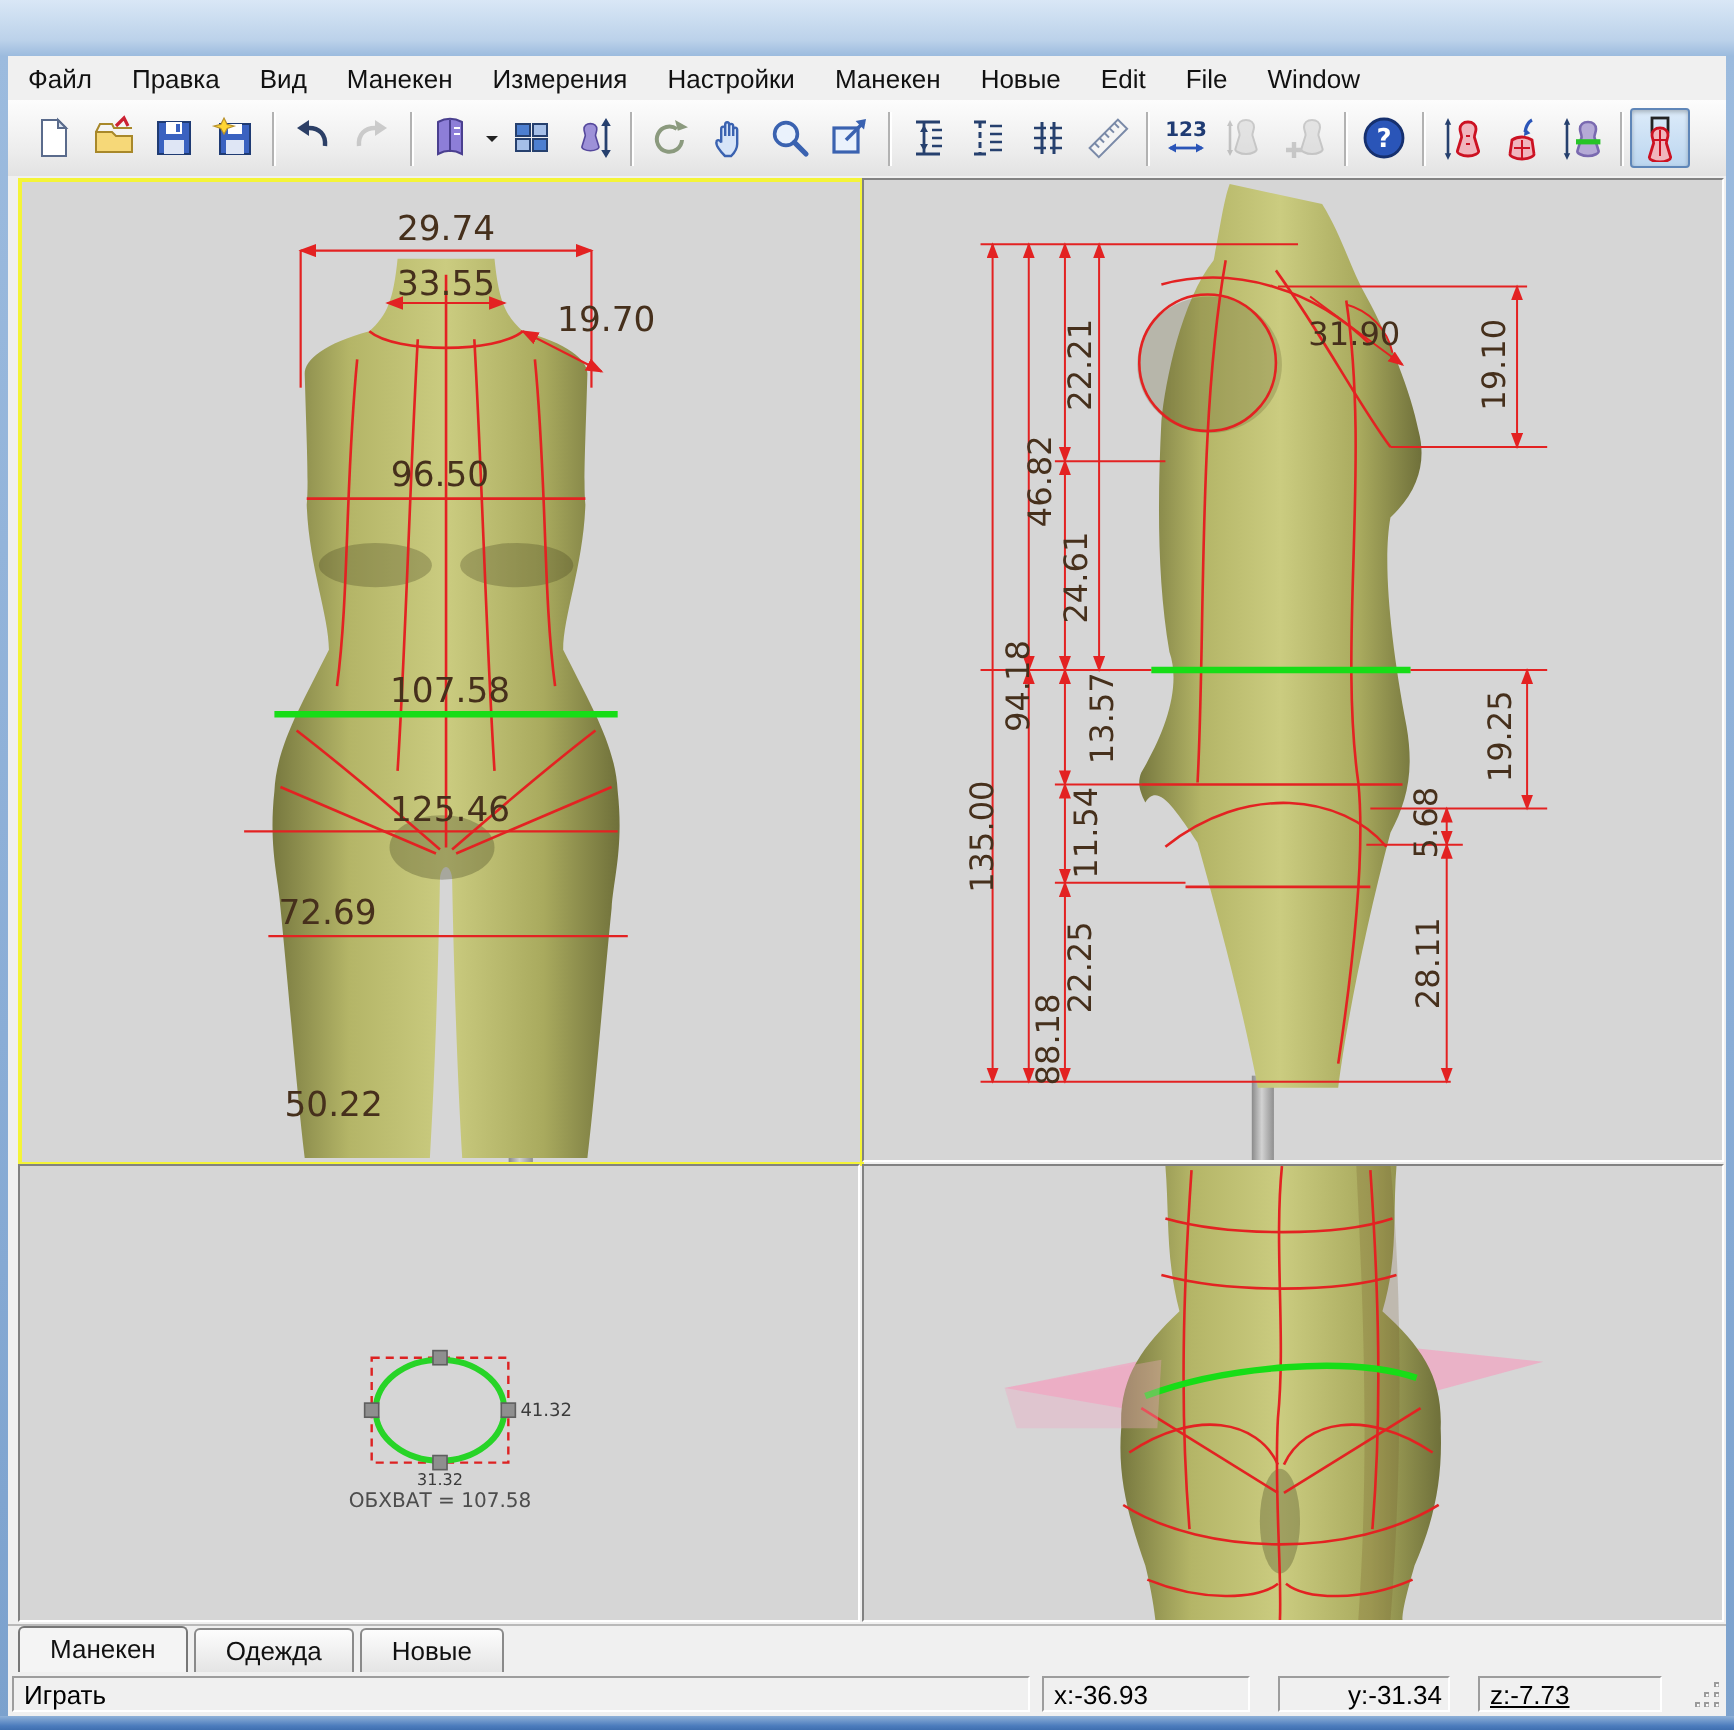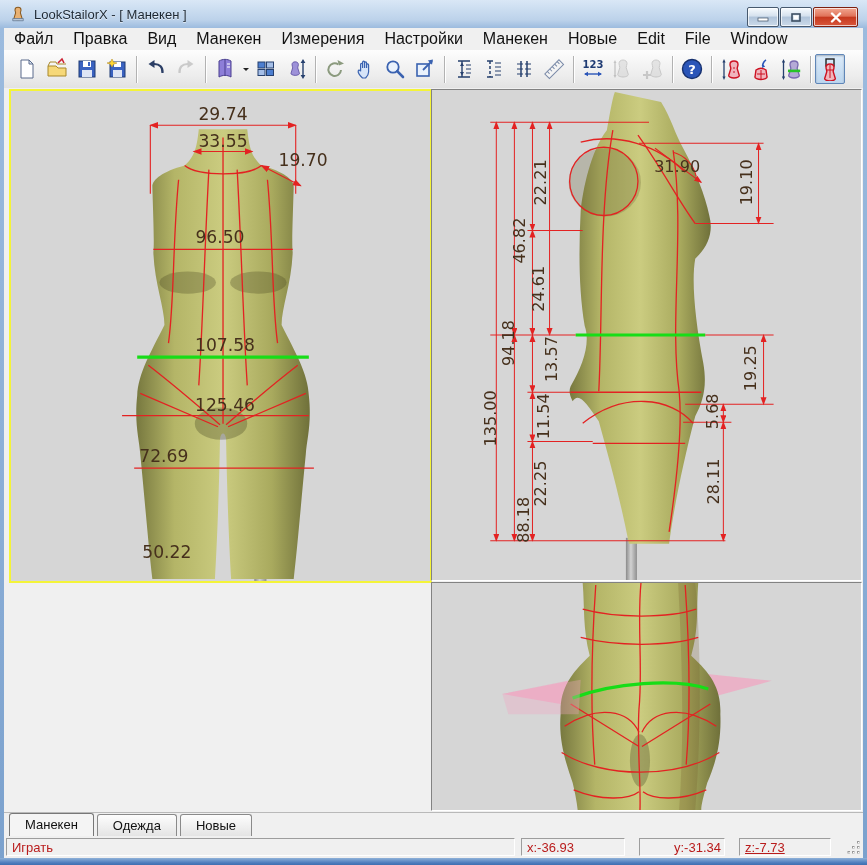--- a/index.html
+++ b/index.html
@@ -11,21 +11,21 @@
   .app-icon{width:18px;height:18px;flex:0 0 auto;}
   .title-text{font-size:13px;color:#1c2733;margin-left:7px;text-shadow:0 1px 0 rgba(255,255,255,.6);}
   .winbtns{position:absolute;top:7px;right:9px;display:flex;gap:1px;}
   .wbtn{width:30px;height:18px;border:1px solid #47596e;border-radius:2px;position:relative;
     background:linear-gradient(#f7fbfe,#d5e1ee 45%,#b0c4da 50%,#cbdaea);box-shadow:inset 0 0 0 1px rgba(255,255,255,.7);}
   .wbtn.close{width:43px;border-color:#7c1f10;
     background:linear-gradient(#f2a791,#e0735a 45%,#c6391f 52%,#d9573c);}
   .wbtn svg{position:absolute;inset:0;margin:auto;display:block;}
   
   .menubar{position:absolute;top:28px;left:4px;right:4px;height:22px;background:#f0f0f0;
-    border-bottom:1px solid #e2e2e2;display:flex;align-items:center;font-size:16px;color:#111;}
+    border-bottom:1px solid #e2e2e2;display:flex;align-items:center;font-size:13px;color:#111;}
   .menu-item{padding:2px 10px;cursor:default;}
   
   .toolbar{position:absolute;top:50px;left:4px;right:4px;height:38px;display:flex;align-items:center;
     background:linear-gradient(#fdfdfd,#ececec 70%,#e2e2e2);border-bottom:1px solid #cfcfcf;padding-left:8px;}
   .tbtn{width:28px;height:28px;display:flex;align-items:center;justify-content:center;border:1px solid transparent;border-radius:2px;}
   .tbtn.disabled{opacity:.45;filter:grayscale(1);}
   .tbtn.active{border:1px solid #5f86b8;background:linear-gradient(#dcebfa,#bcd6ef);box-shadow:inset 0 1px 2px rgba(0,0,0,.25);}
   .tbtn svg{width:24px;height:24px;display:block;}
   .tsep{width:1px;height:27px;background:#b2b2b2;box-shadow:1px 0 0 #fff;margin:0 4px;flex:0 0 auto;}
   .tddl{width:11px;height:28px;display:flex;align-items:center;justify-content:center;}
@@ -39,21 +39,21 @@
   .p-bl{left:5px;top:494px;width:419px;height:227px;}
   .p-br{left:427px;top:494px;width:429px;height:227px;}
   
   .tabbar{position:absolute;top:812px;left:4px;right:4px;height:24px;background:#f0f0f0;
     border-top:1px solid #b9b9b9;display:flex;align-items:flex-end;padding-left:5px;font-size:13px;}
   .tab{padding:3px 15px 4px;border:1px solid #8a8a8a;border-bottom:none;border-radius:3px 3px 0 0;
     background:linear-gradient(#fdfdfd,#e3e3e3);margin-right:3px;color:#111;}
   .tab.active{background:#f4f4f4;position:relative;top:1px;padding-bottom:6px;border-color:#777;}
   
   .statusbar{position:absolute;top:836px;left:4px;right:4px;height:22px;background:#f0f0f0;
-    display:flex;align-items:center;font-size:13px;color:#b91c1c;padding:0 2px;}
+    display:flex;align-items:center;font-size:13px;color:#000000;padding:0 2px;}
   .spanel{height:18px;line-height:17px;border:1px solid;border-color:#9d9d9d #fff #fff #9d9d9d;
     padding:0 5px;background:#f0f0f0;box-sizing:border-box;}
   .sp-msg{flex:1;margin-right:6px;}
   .sp-x{width:104px;margin-right:14px;}
   .sp-y{width:86px;margin-right:14px;padding-left:34px;}
   .sp-z{width:92px;margin-right:16px;text-decoration:underline;}
   .grip{width:14px;height:16px;}
   .bottomframe{position:absolute;left:0;right:0;bottom:0;height:7px;
     background:linear-gradient(#8fb1d8,#4c7cbd 70%,#3f6fb0);}
   
@@ -78,45 +78,20 @@
     <linearGradient id="poleG" x1="0" y1="0" x2="1" y2="0">
       <stop offset="0" stop-color="#8a8a8a"></stop>
         <stop offset=".45" stop-color="#d2d2d2"></stop>
         <stop offset="1" stop-color="#8f8f8f"></stop>
     </linearGradient>
   </defs>
 </svg>
 
 <div class="window">
 
-  <div class="titlebar">
-    <svg class="app-icon" viewBox="0 0 24 24">
-      <use href="#torso" fill="#e8b173" stroke="#8a5a20" stroke-width="1.4"></use>
-      <path d="M5 18h14v3H5z" fill="#b9c6d6" stroke="#5f7590" stroke-width="1"></path>
-    </svg>
-    <span class="title-text">LookStailorX - [ Манекен   ]</span>
-    <div class="winbtns">
-      <div class="wbtn">
-        <svg width="12" height="10" viewBox="0 0 12 10">
-            <rect x="1" y="6" width="10" height="3" fill="#fff" stroke="#3d4f63" stroke-width=".7"></rect>
-          </svg>
-      </div>
-      <div class="wbtn">
-        <svg width="12" height="11" viewBox="0 0 12 11">
-            <rect x="2" y="2" width="8" height="7" fill="none" stroke="#3d4f63" stroke-width="1.6"></rect>
-            <rect x="3.5" y="3.5" width="5" height="4" fill="#fff" stroke="none"></rect>
-          </svg>
-      </div>
-      <div class="wbtn close">
-        <svg width="12" height="11" viewBox="0 0 12 11">
-            <path d="M2 1.5L10 9.5M10 1.5L2 9.5" stroke="#fff" stroke-width="2.4" stroke-linecap="round"></path>
-          </svg>
-      </div>
-    </div>
-  </div>
 
   <div class="menubar">
     <span class="menu-item">Файл</span>
     <span class="menu-item">Правка</span>
     <span class="menu-item">Вид</span>
     <span class="menu-item">Манекен</span>
     <span class="menu-item">Измерения</span>
     <span class="menu-item">Настройки</span>
     <span class="menu-item">Манекен</span>
     <span class="menu-item">Новые</span>
@@ -415,20 +390,38 @@
           <text transform="rotate(-90 92 428)" x="92" y="433">88.18</text>
           <text x="244" y="82" text-anchor="middle">31.90</text>
           <text transform="rotate(-90 314 92)" x="314" y="97">19.10</text>
           <text transform="rotate(-90 317 277)" x="317" y="282">19.25</text>
           <text transform="rotate(-90 280 320)" x="280" y="325">5.68</text>
           <text transform="rotate(-90 281 390)" x="281" y="395">28.11</text>
         </g>
       </svg>
     </div>
 
+    <div class="panel p-bl">
+      <svg viewBox="0 0 417 225" preserveAspectRatio="none">
+        <rect x="0" y="0" width="417" height="225" fill="#d6d6d6"></rect>
+        <rect x="175" y="95" width="68" height="52" fill="none" stroke="#dd2222" stroke-width="1.2" stroke-dasharray="4 3"></rect>
+        <ellipse cx="209" cy="121" rx="32" ry="25" fill="none" stroke="#27d427" stroke-width="3"></ellipse>
+        <g fill="#8f8f8f" stroke="#5f5f5f" stroke-width=".8">
+          <rect x="205.5" y="91.5" width="7" height="7"></rect>
+          <rect x="205.5" y="143.5" width="7" height="7"></rect>
+          <rect x="171.5" y="117.5" width="7" height="7"></rect>
+          <rect x="239.5" y="117.5" width="7" height="7"></rect>
+        </g>
+        <g font-family="DejaVu Sans" fill="#3c3c3c">
+          <text x="249" y="124" font-size="9">41.32</text>
+          <text x="209" y="158" font-size="8" text-anchor="middle">31.32</text>
+          <text x="209" y="169" font-size="10" text-anchor="middle" fill="#4d4d4d">ОБХВАТ = 107.58</text>
+        </g>
+      </svg>
+    </div>
 
     <div class="panel p-br">
       <svg viewBox="0 0 427 225" preserveAspectRatio="none">
         <rect x="0" y="0" width="427" height="225" fill="#d6d6d6"></rect>
         <polygon points="70,110 205,83 338,97 205,133" fill="#f0a5c2" opacity=".75"></polygon>
         <path d="M150,0 L265,0 C263,25 266,45 258,72 C278,90 288,105 287,130 C288,155 284,175 274,198 C270,212 268,220 268,225 L145,225 C144,216 142,206 140,198 C132,175 126,155 128,130 C127,105 138,90 157,72 C150,45 152,25 150,0 Z" fill="url(#bodyH)"></path>
         <path d="M245,0 C248,60 252,140 246,225 L262,225 C268,150 268,60 262,0 Z" fill="rgba(110,82,38,.22)"></path>
         <ellipse cx="207" cy="176" rx="10" ry="26" fill="rgba(60,58,25,.30)"></ellipse>
         <g stroke="#e32222" stroke-width="1.3" fill="none">
           <path d="M208,0 C204,40 210,85 206,125 C204,160 208,200 207,225"></path>

